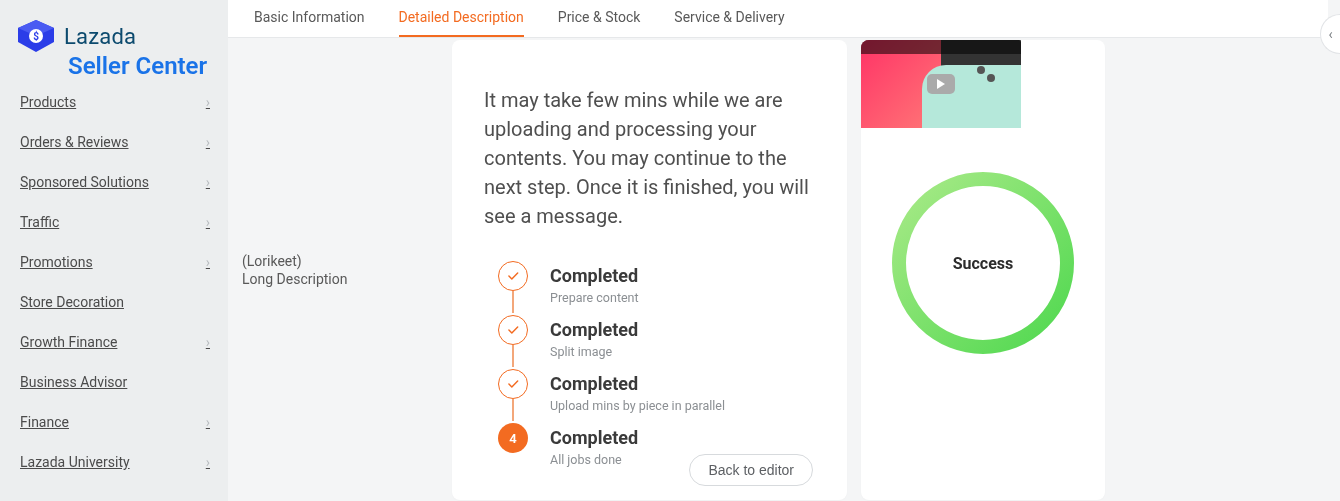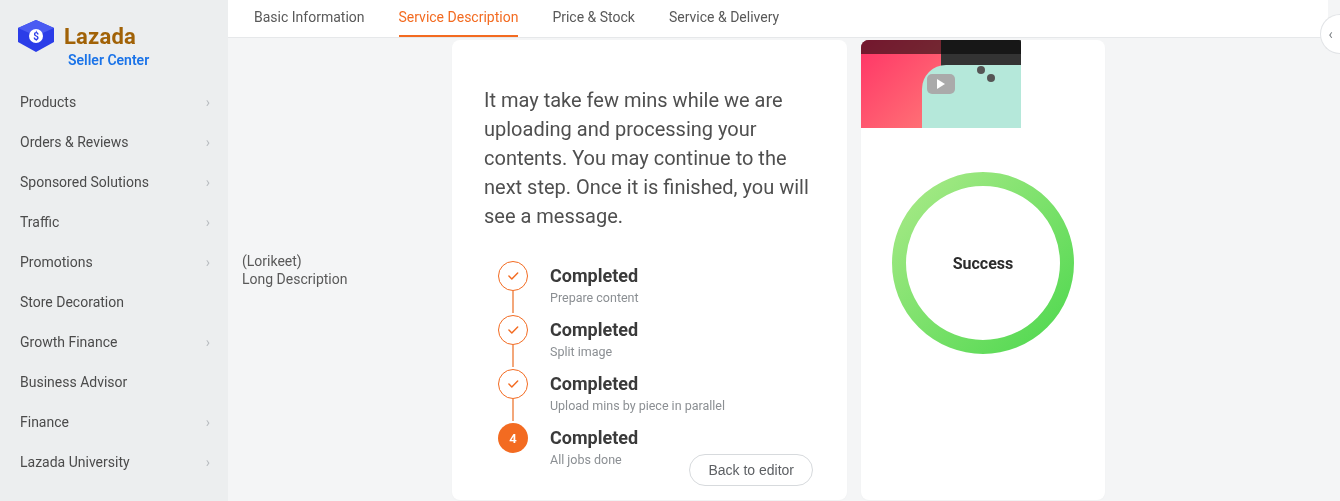--- a/index.html
+++ b/index.html
@@ -29,40 +29,40 @@
     align-items: center;
     gap: 8px;
   }
   .logo-icon {
     width: 40px; height: 36px;
     position: relative;
   }
   .logo-icon svg { display: block; }
   .logo-text1 {
     font-size: 22px;
-    font-weight: 700;
-    color: #a16207;
+    font-weight: 400;
+    color: #0c4a6e;
     letter-spacing: 0.2px;
   }
   .logo-text2 {
-    font-size: 14px;
+    font-size: 24px;
     font-weight: 600;
     color: #1a73e8;
     margin-left: 52px;
     margin-top: -2px;
   }
   .nav-item {
     height: 40px;
     display: flex;
-    align-items: center;
     justify-content: space-between;
     padding: 0 18px 0 20px;
     font-size: 14px;
     color: #4b4b4b;
     cursor: pointer;
+    text-decoration: underline;
   }
   .nav-item .chev {
     color: #b8bcc0;
     font-size: 14px;
   }
   
   .main {
     position: absolute;
     left: 228px;
     top: 0;
@@ -298,21 +298,21 @@
   </div>
   <div class="nav-item">
     <span>Lazada University</span>
     <span class="chev">›</span>
   </div>
 </div>
 
 <div class="main">
   <div class="tabs">
     <div class="tab">Basic Information</div>
-    <div class="tab active">Service Description</div>
+    <div class="tab active">Detailed Description</div>
     <div class="tab">Price &amp; Stock</div>
     <div class="tab">Service &amp; Delivery</div>
   </div>
 
   <div class="content-row">
     <div class="section-label">
       <div>(Lorikeet)</div>
       <div>Long Description</div>
     </div>
 

